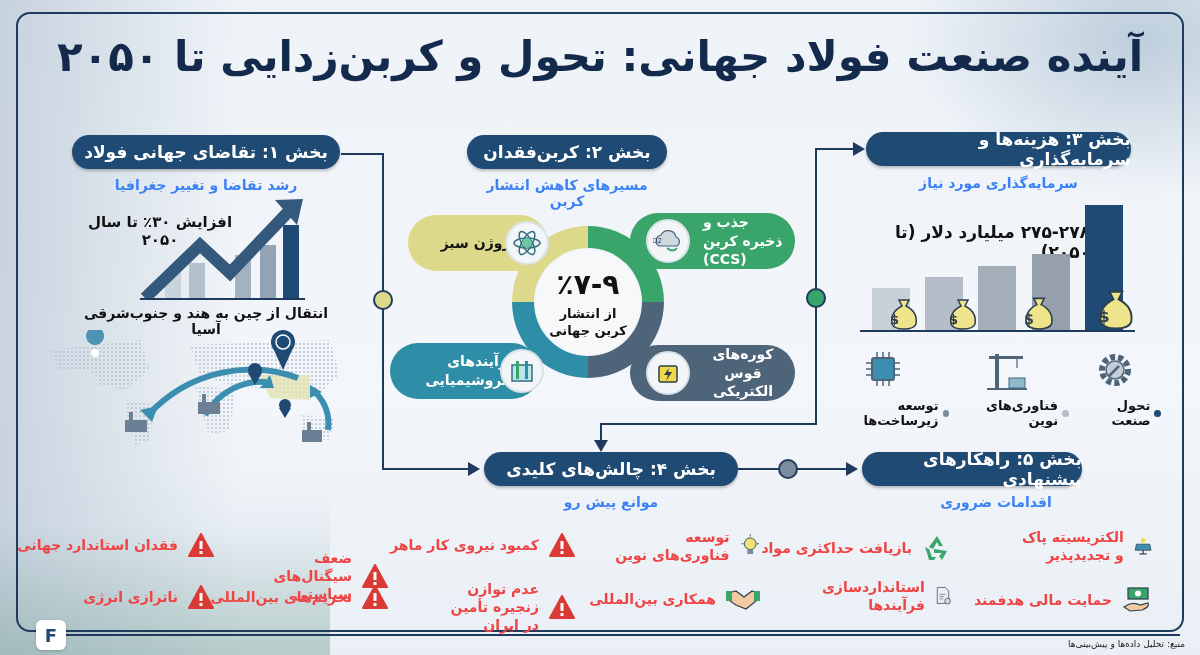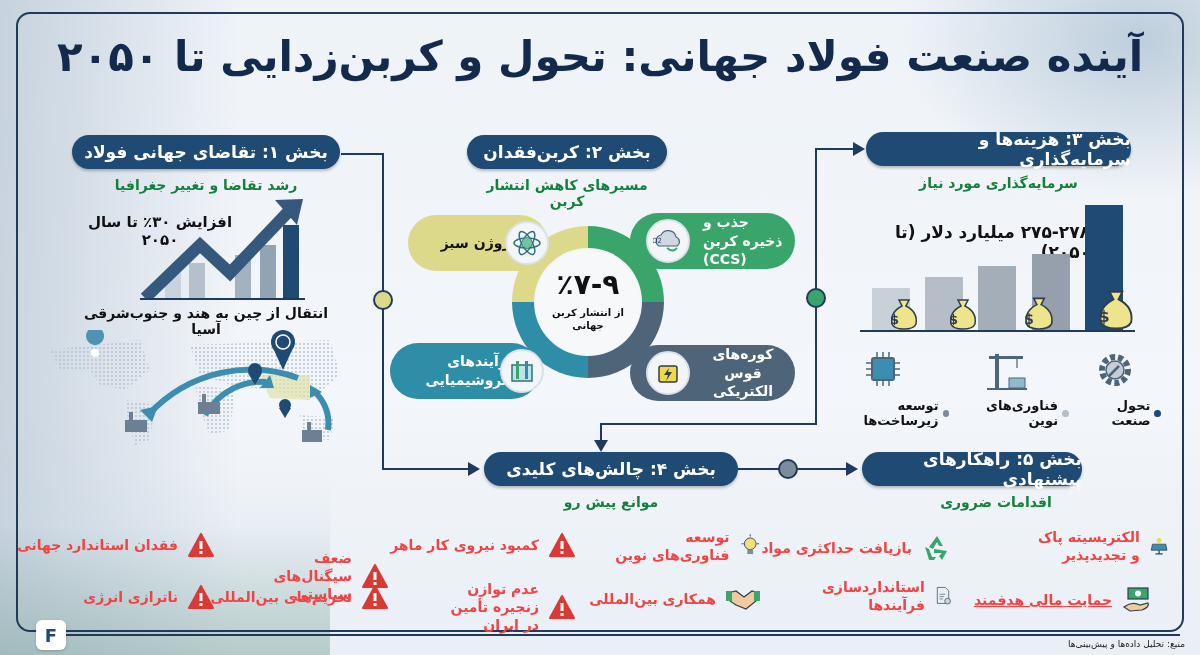--- a/index.html
+++ b/index.html
@@ -31,21 +31,21 @@
     position: absolute; left: 0; right: 0; top: 32px; text-align: center;
     font-size: 42px; font-weight: bold; color: #142a4d; letter-spacing: 0.5px;
   }
   .pill {
     position: absolute; height: 34px; border-radius: 17px;
     background: #1f4a74; color: #fff; font-weight: bold; font-size: 17px;
     display: flex; align-items: center; justify-content: center;
     box-shadow: 0 2px 3px rgba(0,0,0,0.25);
   }
   .sub {
-    position: absolute; text-align: center; font-size: 14px; font-weight: bold; color: #15803d;
+    position: absolute; text-align: center; font-size: 14px; font-weight: bold; color: #3b82f6;
   }
   .lbl { position: absolute; font-weight: bold; color: #111; }
   .line { position: absolute; background: #1f3a5c; }
   .node { position: absolute; width: 20px; height: 20px; border-radius: 50%; border: 2px solid #1f3a5c; }
   .arrowhead { position: absolute; width: 0; height: 0; }
   .segpill {
     position: absolute; height: 56px; border-radius: 28px; color: #fff;
     font-weight: bold; font-size: 14px; display: flex; align-items: center;
     line-height: 1.35;
   }
@@ -167,21 +167,21 @@
 <div class="sub" style="left:467px; top:177px; width:200px;">مسیرهای کاهش انتشار کربن</div>
 
 <svg style="position:absolute; left:508px; top:222px;" width="160" height="160" viewBox="0 0 160 160">
   <path d="M80,4 A76,76 0 0,0 4,80 L26,80 A54,54 0 0,1 80,26 Z" fill="#dcd98a"></path>
   <path d="M80,4 A76,76 0 0,1 156,80 L134,80 A54,54 0 0,0 80,26 Z" fill="#3aa56b"></path>
   <path d="M156,80 A76,76 0 0,1 80,156 L80,134 A54,54 0 0,0 134,80 Z" fill="#4d6479"></path>
   <path d="M80,156 A76,76 0 0,1 4,80 L26,80 A54,54 0 0,0 80,134 Z" fill="#2f8ea7"></path>
   <circle cx="80" cy="80" r="52" fill="#f6f8fa"></circle>
 </svg>
 <div class="lbl" style="left:540px; top:268px; width:96px; text-align:center; font-size:28px; direction:ltr;">٪۷-۹</div>
-<div class="lbl" style="left:545px; top:306px; width:86px; text-align:center; font-size:10px; line-height:1.3;">از انتشار کربن جهانی</div>
+<div class="lbl" style="left:545px; top:306px; width:86px; text-align:center; font-size:13px; line-height:1.3;">از انتشار کربن جهانی</div>
 
 <div class="segpill" style="left:408px; top:215px; width:140px; background:#dcd98a; color:#111; padding-right:14px;">
   <span>هیدروژن سبز</span>
 </div>
 <div class="iconcirc" style="left:505px; top:221px;">
   <svg width="30" height="30" viewBox="0 0 30 30">
       <ellipse cx="15" cy="15" rx="13" ry="5" fill="none" stroke="#2f6f80" stroke-width="1.5"></ellipse>
       <ellipse cx="15" cy="15" rx="13" ry="5" fill="none" stroke="#2f6f80" stroke-width="1.5" transform="rotate(60 15 15)"></ellipse>
       <ellipse cx="15" cy="15" rx="13" ry="5" fill="none" stroke="#2f6f80" stroke-width="1.5" transform="rotate(-60 15 15)"></ellipse>
       <circle cx="15" cy="15" r="5" fill="#6fc5a0"></circle>
@@ -341,21 +341,21 @@
 </div>
 <div class="item" style="right:986px; top:585px;">
   <svg class="warn" viewBox="0 0 26 24">
       <path d="M13,1 L25,23 L1,23 Z" fill="#d93a35" stroke-linejoin="round" stroke="#d93a35" stroke-width="2"></path>
       <rect x="11.5" y="8" width="3" height="8" fill="#fff"></rect>
       <rect x="11.5" y="18" width="3" height="3" fill="#fff"></rect>
     </svg>
   <span>ناترازی انرژی</span>
 </div>
 
-<div class="item" style="right:32px; top:528px; width:140px;">
+<div class="item" style="right:48px; top:528px; width:140px;">
   <svg width="30" height="30" viewBox="0 0 30 30">
       <circle cx="15" cy="6" r="4" fill="#f0d84a"></circle>
       <polygon points="4,12 26,12 28,22 2,22" fill="#3b8eb0" stroke="#2e3e4e" stroke-width="1.2"></polygon>
       <line x1="15" y1="22" x2="15" y2="28" stroke="#2e3e4e" stroke-width="2"></line>
       <line x1="9" y1="28" x2="21" y2="28" stroke="#2e3e4e" stroke-width="2"></line>
     </svg>
   <span>الکتریسیته پاک و تجدیدپذیر</span>
 </div>
 <div class="item" style="right:248px; top:533px;">
   <svg width="30" height="30" viewBox="0 0 30 30">
@@ -370,21 +370,21 @@
       <circle cx="14" cy="13" r="8" fill="#f0e07a" stroke="#2e3e4e" stroke-width="1.2"></circle>
       <rect x="10" y="21" width="8" height="6" fill="#7b8c9c"></rect>
       <g stroke="#2e3e4e" stroke-width="1.2">
         <line x1="14" y1="0" x2="14" y2="3"></line>
         <line x1="2" y1="13" x2="5" y2="13"></line>
         <line x1="23" y1="13" x2="26" y2="13"></line>
       </g>
     </svg>
   <span>توسعه فناوری‌های نوین</span>
 </div>
-<div class="item" style="right:48px; top:585px;text-decoration:underline;">
+<div class="item" style="right:48px; top:585px;">
   <svg width="30" height="30" viewBox="0 0 30 30">
       <rect x="6" y="3" width="20" height="11" fill="#3aa56b" stroke="#2e3e4e" stroke-width="1.2"></rect>
       <circle cx="16" cy="8.5" r="3" fill="#fff"></circle>
       <path d="M2,22 Q10,16 18,20 L26,18 Q28,22 20,25 L8,26 Z" fill="#f3c9a0" stroke="#2e3e4e" stroke-width="1.2"></path>
     </svg>
   <span>حمایت مالی هدفمند</span>
 </div>
 <div class="item" style="right:248px; top:578px; width:130px;">
   <svg width="30" height="34" viewBox="0 0 30 34">
       <path d="M4,2 L18,2 L24,8 L24,30 L4,30 Z" fill="#e9eef2" stroke="#2e3e4e" stroke-width="1.2"></path>

